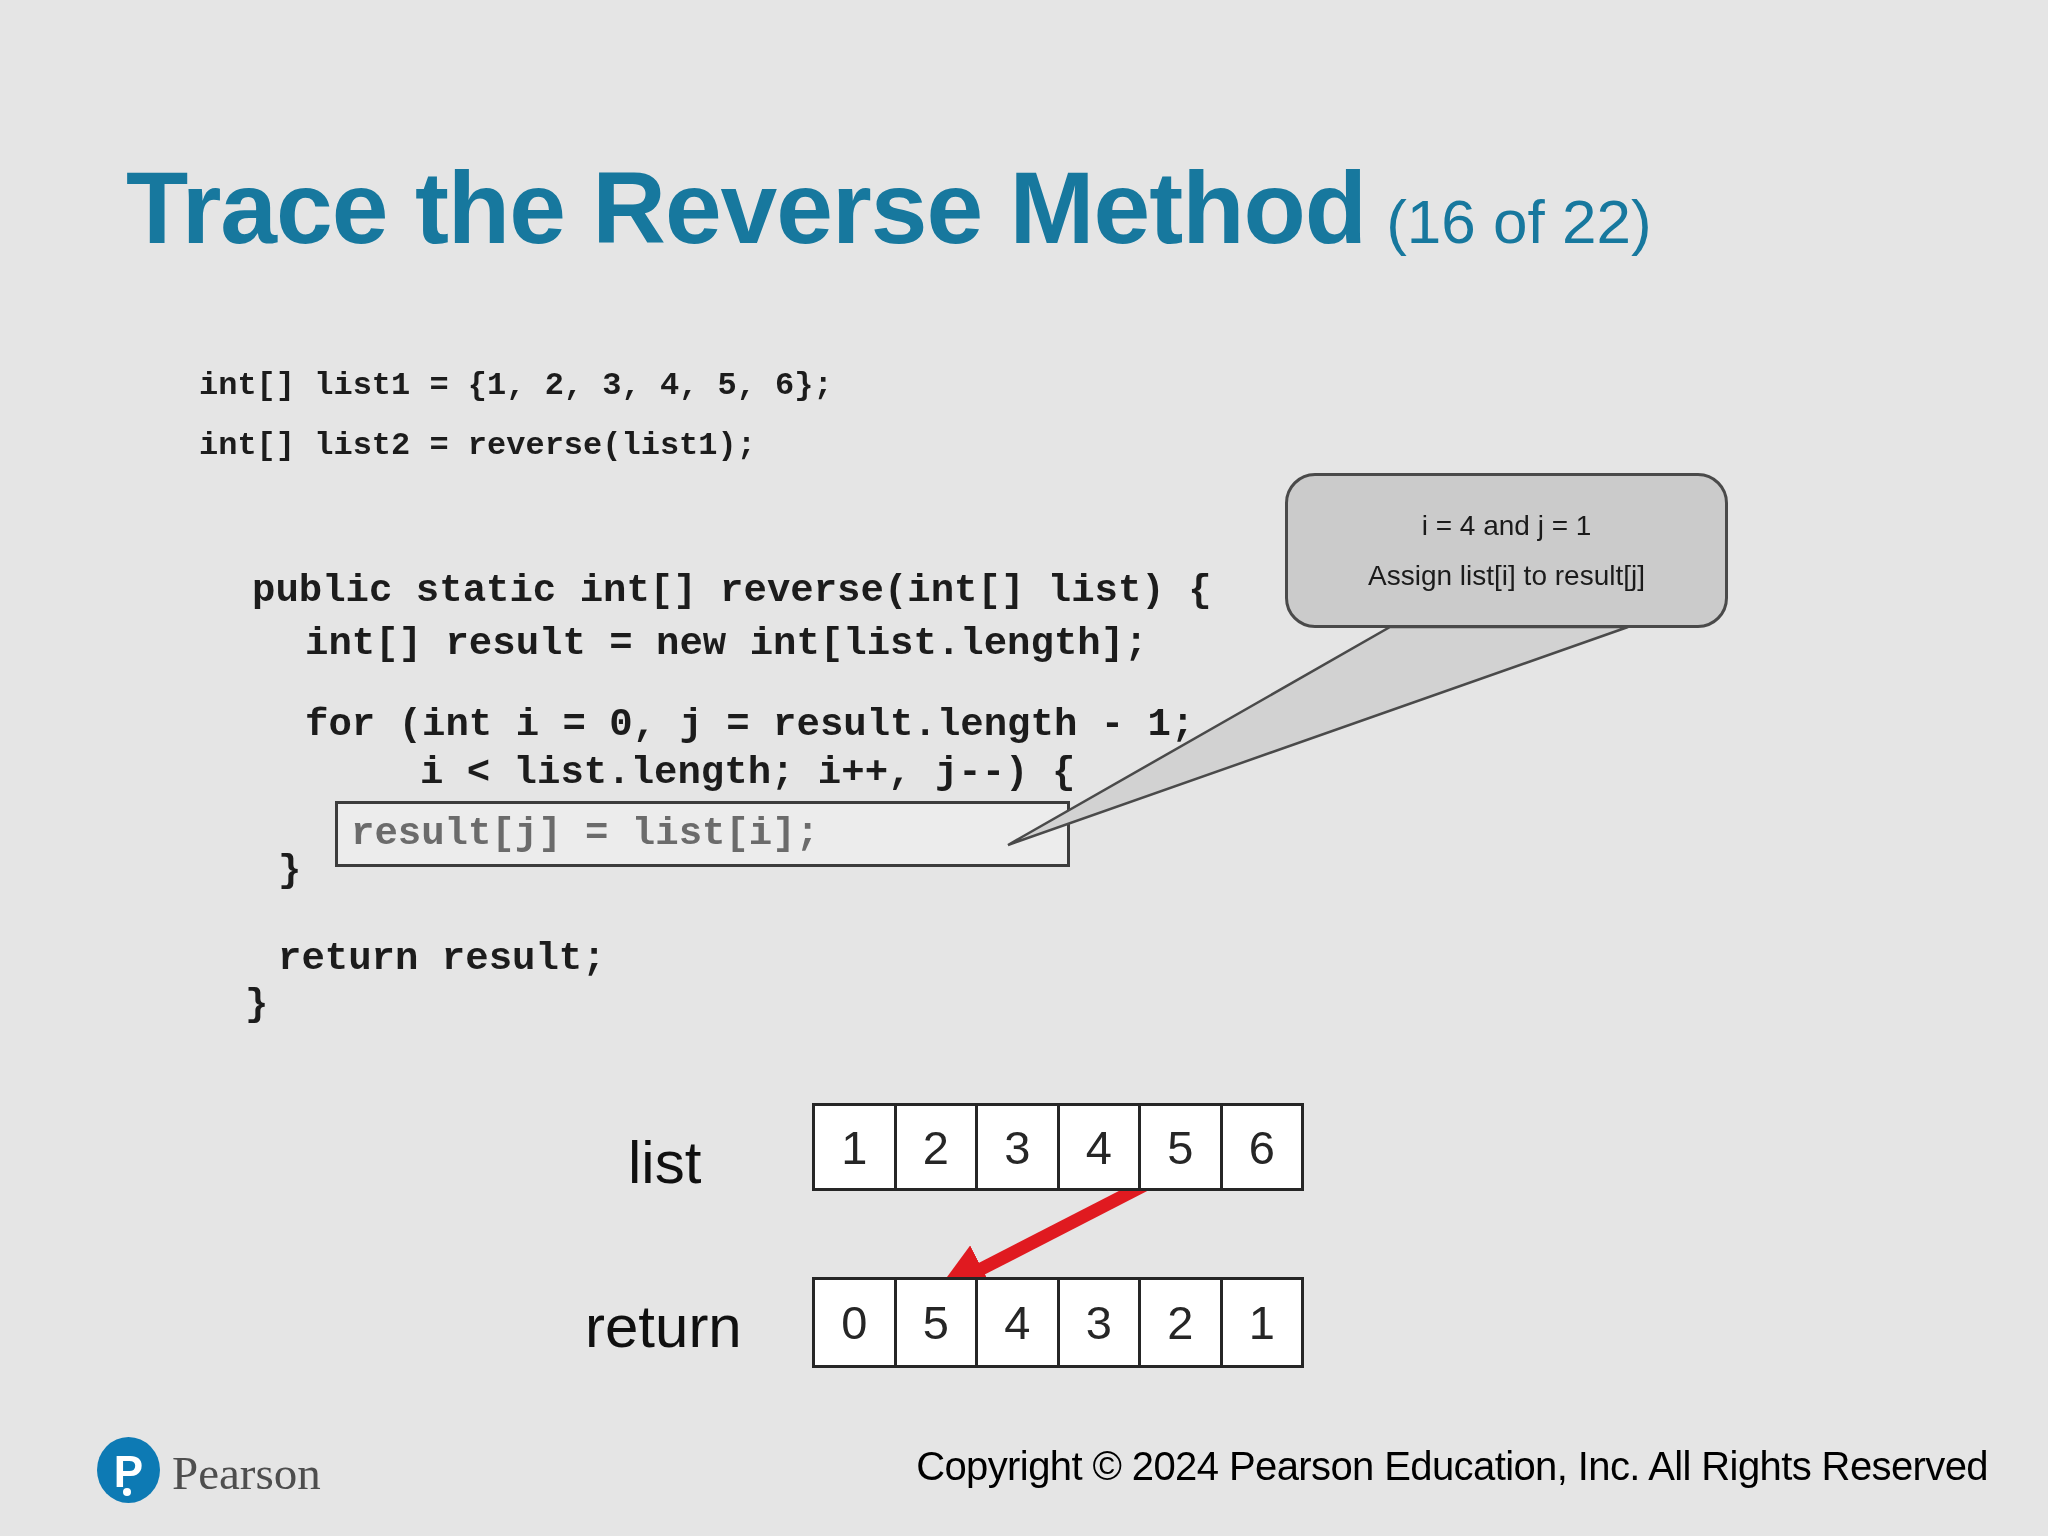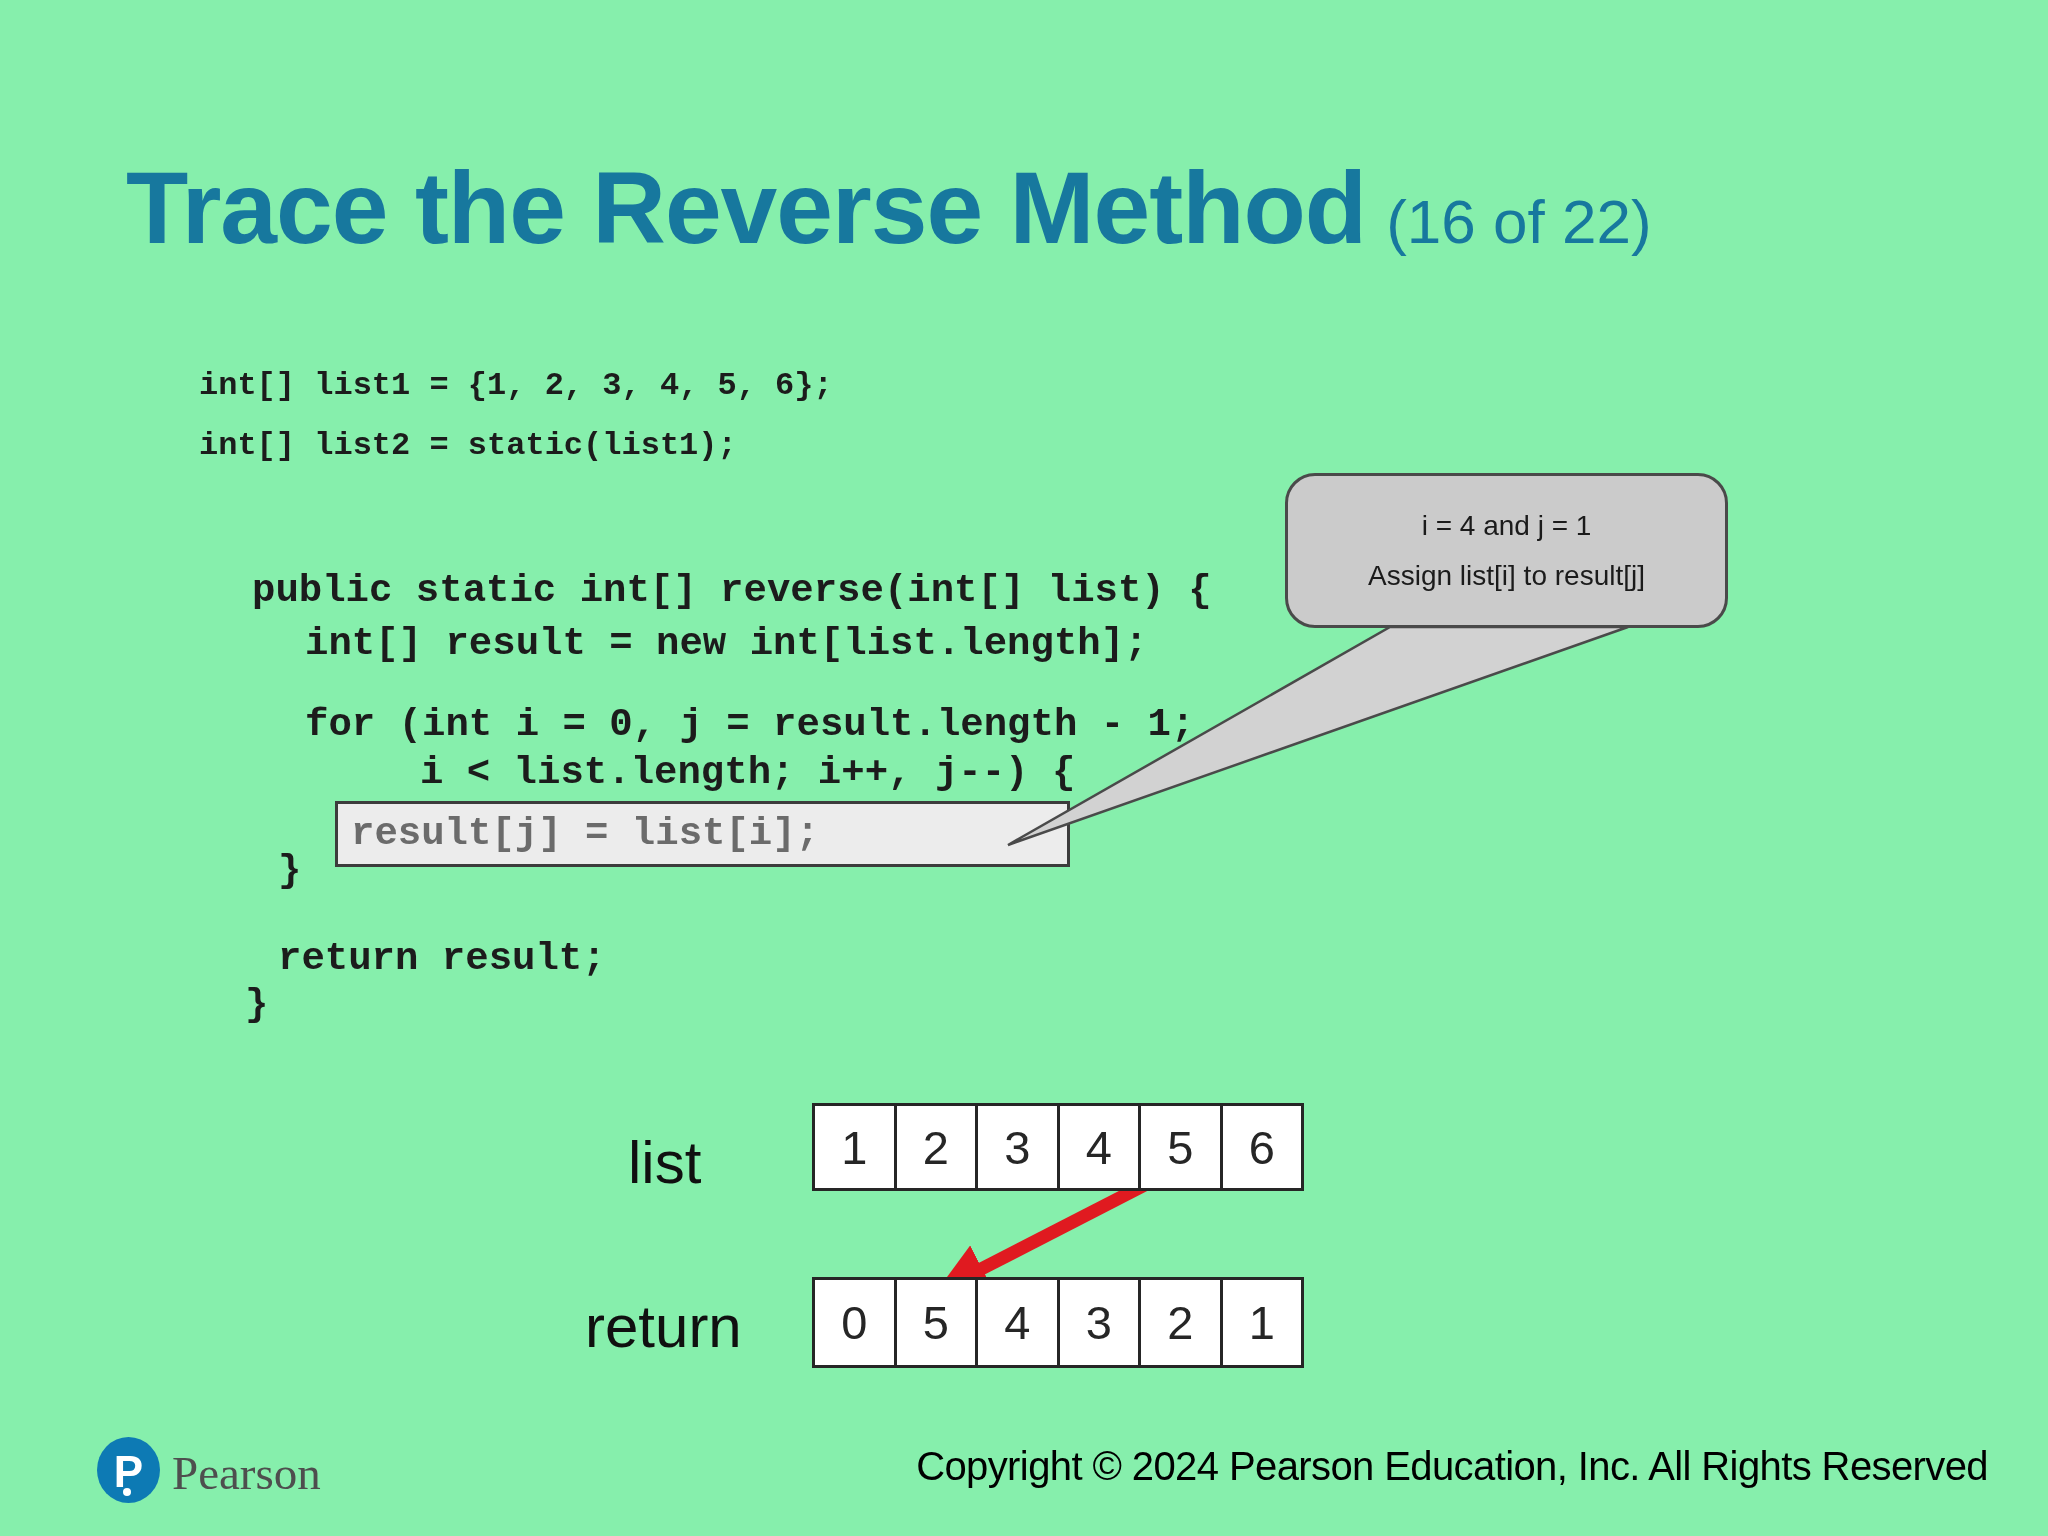--- a/index.html
+++ b/index.html
@@ -1,16 +1,16 @@
 <!DOCTYPE html>
 <html><head>
 <meta charset="utf-8">
 <style>
   html,body{margin:0;padding:0;background:#fff;}
-  .slide{position:relative;width:2048px;height:1536px;background:#86efac;overflow:hidden;
+  .slide{position:relative;width:2048px;height:1536px;background:#e5e5e5;overflow:hidden;
          font-family:"Liberation Sans",sans-serif;}
 
   
   .title-row{position:absolute;left:126px;top:150px;display:flex;align-items:baseline;gap:20px;white-space:nowrap;}
   .title-main{font-size:102px;font-weight:bold;color:#17789E;letter-spacing:-1px;}
   .title-suffix{font-size:62px;font-weight:400;color:#17789E;}
 
   
   .code{position:absolute;font-family:"Liberation Mono","DejaVu Sans Mono",monospace;
         font-weight:bold;color:#1c1c1c;white-space:pre;line-height:1.0;}
@@ -57,21 +57,21 @@
 <body>
 
 <div class="slide">
 
   <div class="title-row">
     <span class="title-main">Trace the Reverse Method</span>
     <span class="title-suffix">(16 of 22)</span>
   </div>
 
   <div class="code code-lg" style="left:199px;top:370px;">int[] list1 = {1, 2, 3, 4, 5, 6};</div>
-  <div class="code code-lg" style="left:199px;top:430px;">int[] list2 = static(list1);</div>
+  <div class="code code-lg" style="left:199px;top:430px;">int[] list2 = reverse(list1);</div>
 
   <div class="code code-md" style="left:252px;top:572px;">public static int[] reverse(int[] list) {</div>
   <div class="code code-md" style="left:305px;top:625px;">int[] result = new int[list.length];</div>
   <div class="code code-md" style="left:305px;top:706px;">for (int i = 0, j = result.length - 1;</div>
   <div class="code code-md" style="left:420px;top:754px;">i &lt; list.length; i++, j--) {</div>
   <div class="code code-md" style="left:278px;top:852px;">}</div>
   <div class="code code-md" style="left:278px;top:940px;text-align:right;">return result;</div>
   <div class="code code-md" style="left:245px;top:986px;">}</div>
 
   <div class="hl-box">

